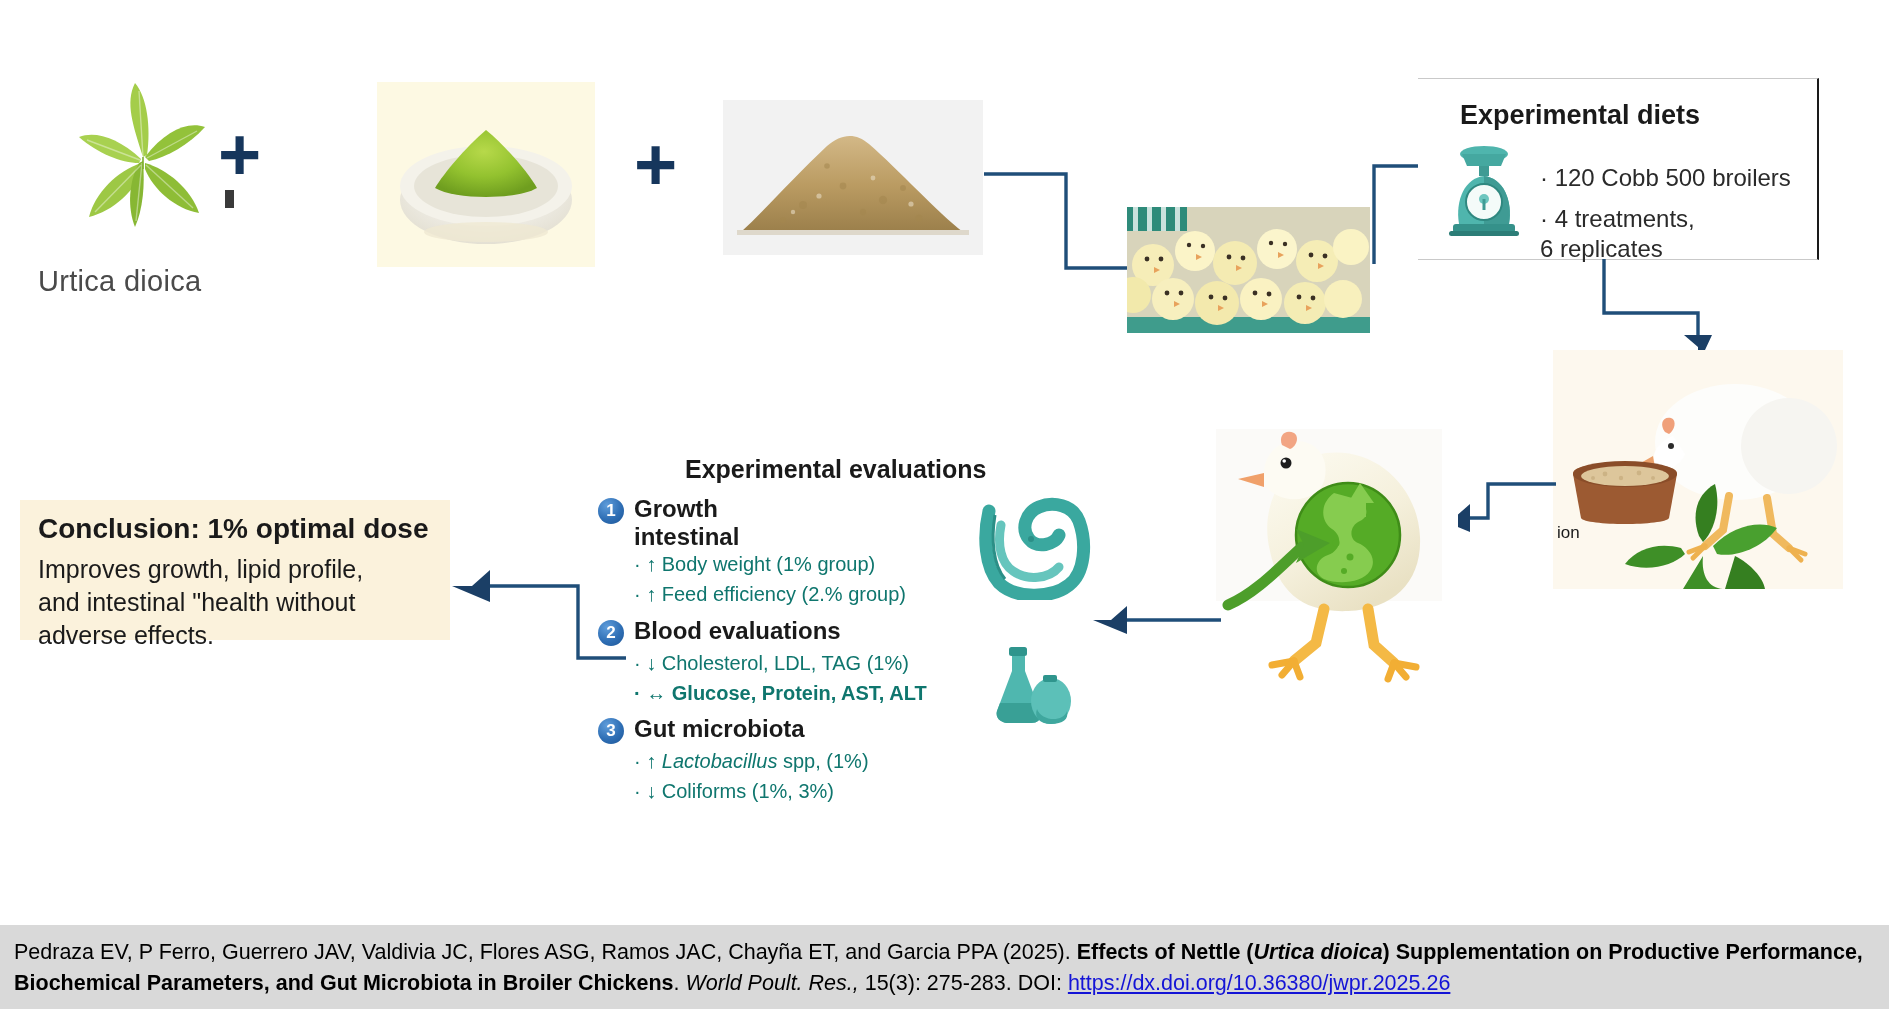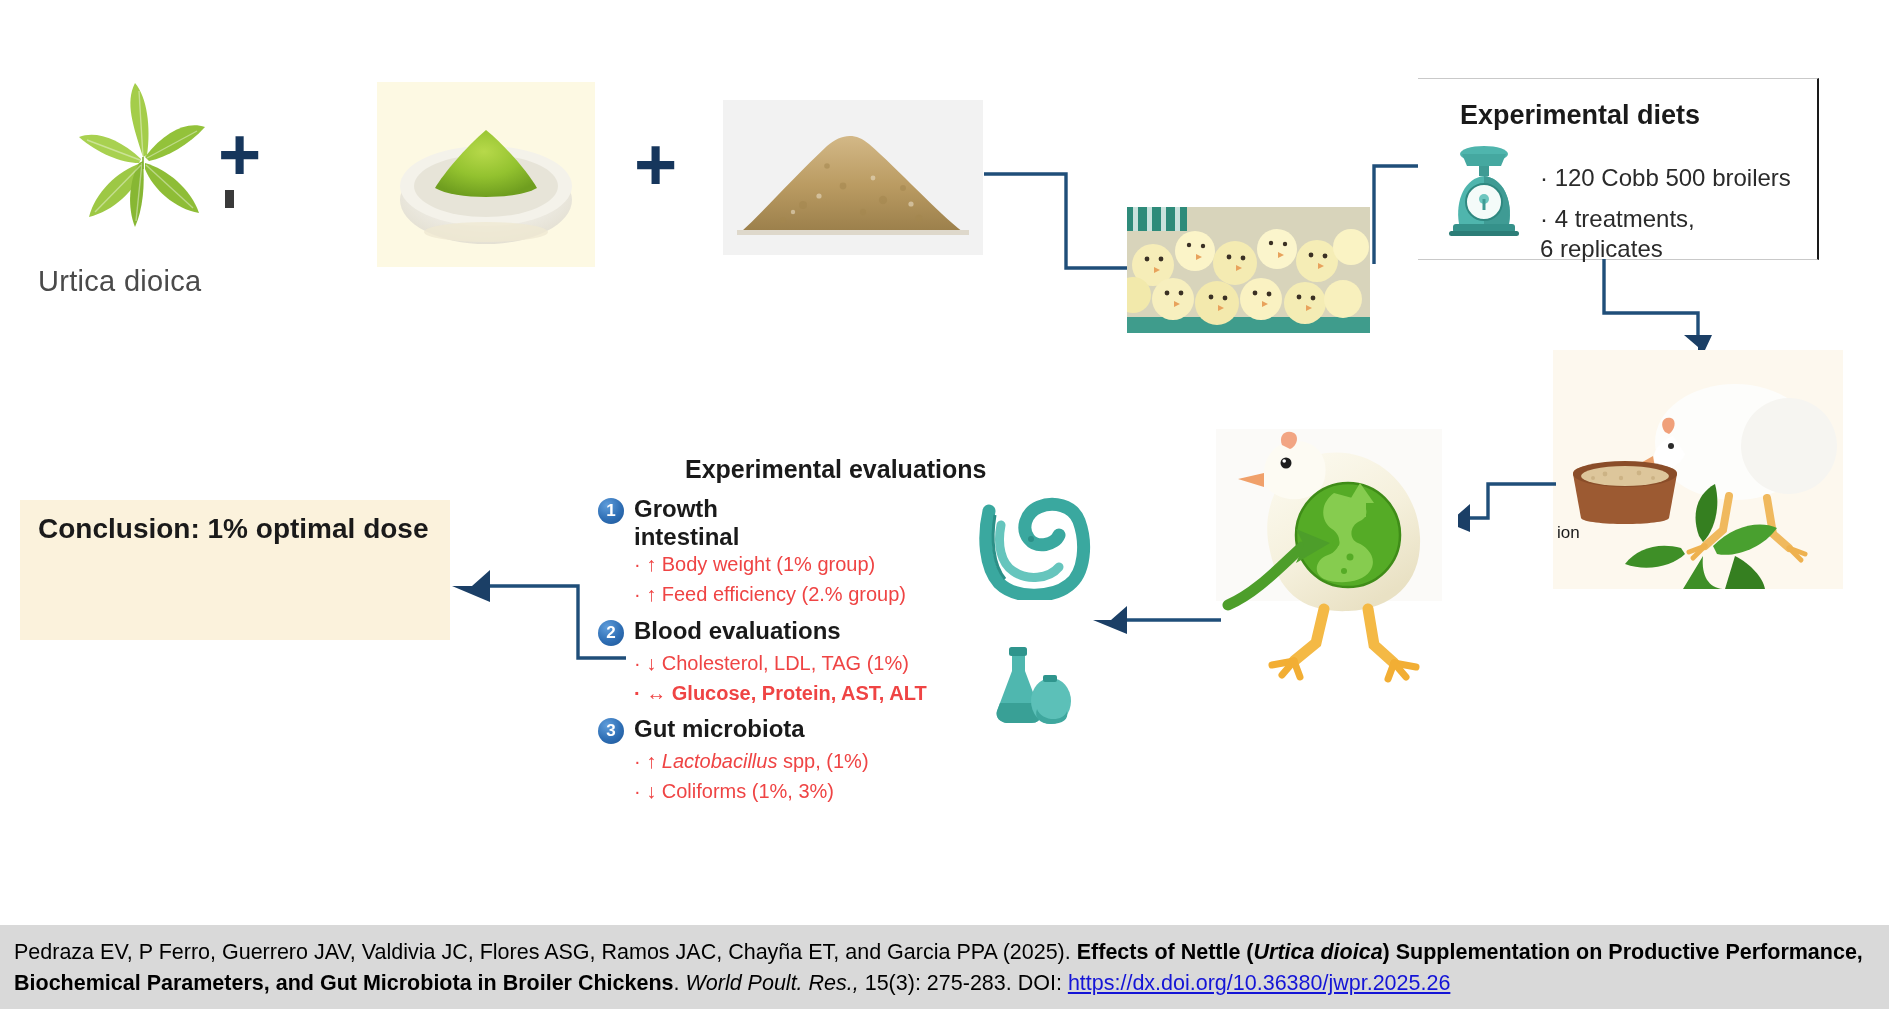--- a/index.html
+++ b/index.html
@@ -88,21 +88,21 @@
     position: absolute;
     font-size: 24px;
     font-weight: 700;
     color: #1a1a1a;
     line-height: 1.18;
     white-space: pre-line;
   }
   .eval-sub {
     position: absolute;
     font-size: 20px;
-    color: #ef4444;
+    color: #0f766e;
     white-space: nowrap;
   }
   .eval-sub i { font-style: italic; }
 
   
   #conclusion-box {
     position: absolute;
     background: #fbf2dc;
   }
   #conclusion-title {
@@ -479,18 +479,19 @@
   <div class="eval-sub" style="left:634px; top:750px;">· ↑ <i>Lactobacillus</i> spp, (1%)</div>
   <div class="eval-sub" style="left:634px; top:780px;">· ↓ Coliforms (1%, 3%)</div>
 
   <svg class="arrow-svg" style="left:430px; top:560px; width:200px; height:110px;" viewBox="0 0 200 110">
     <polyline points="196,98 148,98 148,26 60,26" fill="none" stroke="#1f4e79" stroke-width="3.4"></polyline>
     <polygon points="60,10 60,42 22,26 42,26" fill="#1b3f66"></polygon>
   </svg>
 
   <div id="conclusion-box" style="left:20px; top:500px; width:430px; height:140px;"></div>
   <div id="conclusion-title" style="left:38px; top:513px;">Conclusion: 1% optimal dose</div>
+  <div id="conclusion-body" style="left:38px; top:553px;">Improves growth, lipid profile, and intestinal "health without adverse effects.</div>
 
   <div id="citation-bar" style="top:925px; height:84px;">
     <p><span>Pedraza EV, P Ferro, Guerrero JAV, Valdivia JC, Flores ASG, Ramos JAC, Chayña ET, and Garcia PPA (2025). </span><b><span>Effects of Nettle (</span><i>Urtica dioica</i><span>) Supplementation on Productive Performance, Biochemical Parameters, and Gut Microbiota in Broiler Chickens</span></b><span>. </span><i>World Poult. Res.,</i><span> 15(3): 275-283. DOI: </span><a class="doi" href="#">https://dx.doi.org/10.36380/jwpr.2025.26</a></p>
   </div>
 
 </div>
 
 </body></html>

